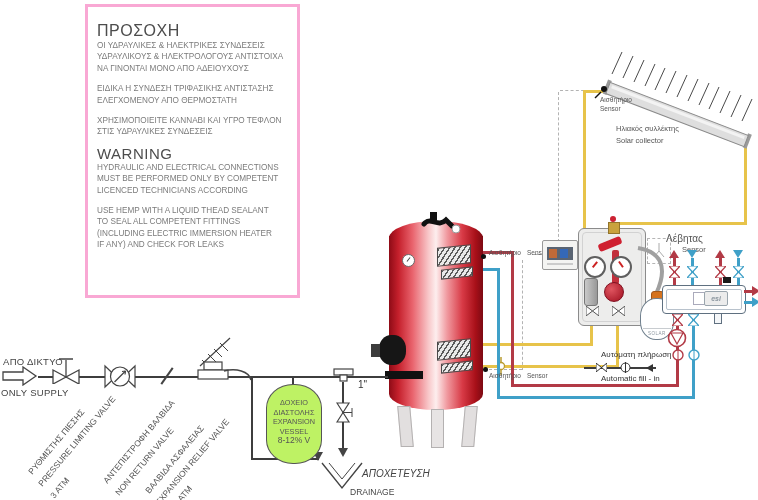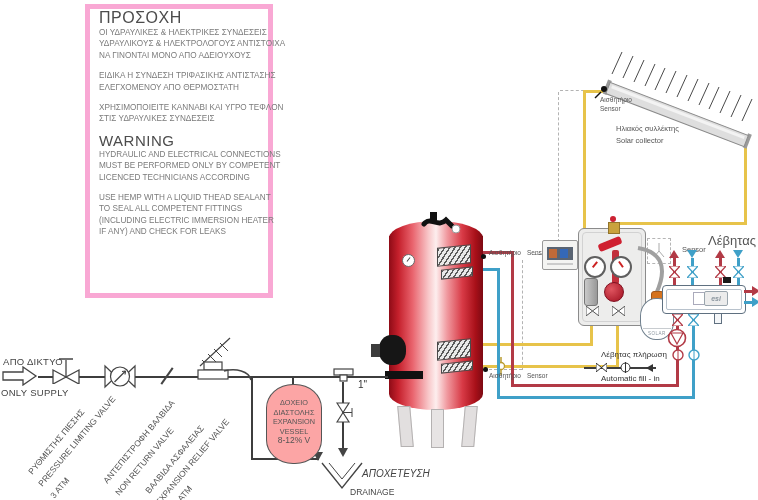--- a/index.html
+++ b/index.html
@@ -1,21 +1,21 @@
 <!DOCTYPE html>
 <html><head>
 <meta charset="utf-8">
 <style>
   html,body{margin:0;padding:0;background:#fff;}
   #canvas{position:relative;width:758px;height:500px;background:#fff;overflow:hidden;
           font-family:"Liberation Sans","DejaVu Sans",sans-serif;}
   .abs{position:absolute;}
   
-  #caution-box{left:85px;top:4px;width:188px;height:294px;border:5px solid #f9a8d4;
-               box-sizing:border-box;padding:0 9px;}
+  #caution-box{left:85px;top:4px;width:215px;height:294px;border:3px solid #f9a8d4;
+               box-sizing:border-box;padding:15px 9px;}
   .box-title{font-size:16px;color:#4c4c4c;letter-spacing:.5px;}
   .box-line{font-size:8.2px;color:#7b7b7b;line-height:11.4px;white-space:nowrap;}
   .box-gap{height:9px;}
   
   .pipe{position:absolute;}
   .yp{background:#e7c34a;}
   .rp{background:#b23a46;}
   .bp{background:#3fa0c8;}
   .kp{background:#3d3d3d;}
   .dashv{position:absolute;border-left:1px dashed #b3b3b3;}
@@ -190,21 +190,21 @@
   <svg class="abs" style="left:632px;top:242px;" width="42" height="58">
     <path d="M6,6 C30,10 36,26 24,52" stroke="#a0a0a0" stroke-width="4" fill="none"></path>
     <circle cx="24" cy="52" r="3" fill="#777"></circle>
   </svg>
   <div class="abs" style="left:651px;top:291px;width:11px;height:9px;background:#d5731f;border:1px solid #a3581a;border-radius:3px;"></div>
   <div class="abs" style="left:640px;top:298px;width:32px;height:40px;background:#fff;border:1.5px solid #70808e;border-radius:16px/18px;">
     <div style="position:absolute;left:2px;right:2px;bottom:10px;border-top:1px solid #c8ccd0;"></div>
     <div style="position:absolute;left:0;right:0;bottom:3px;text-align:center;font-size:4.5px;color:#8a959e;letter-spacing:.5px;">SOLAR</div>
   </div>
 
-  <div class="lbl" style="left:708px;top:233px;font-size:13px;">Λέβητας</div>
+  <div class="lbl" style="left:666px;top:233px;font-size:10px;">Λέβητας</div>
   <div class="lbl" style="left:682px;top:245px;font-size:7.5px;">Sensor</div>
 
   <div class="pipe rp" style="left:673px;top:258px;width:3px;height:28px;"></div>
   <div class="pipe bp" style="left:691px;top:258px;width:3px;height:28px;"></div>
   <div class="pipe rp" style="left:719px;top:258px;width:3px;height:28px;"></div>
   <div class="pipe bp" style="left:737px;top:258px;width:3px;height:28px;"></div>
   <div class="tri" style="left:669px;top:250px;border-left:5px solid transparent;border-right:5px solid transparent;border-bottom:8px solid #b23a46;"></div>
   <div class="tri" style="left:687px;top:250px;border-left:5px solid transparent;border-right:5px solid transparent;border-top:8px solid #3fa0c8;"></div>
   <div class="tri" style="left:715px;top:250px;border-left:5px solid transparent;border-right:5px solid transparent;border-bottom:8px solid #b23a46;"></div>
   <div class="tri" style="left:733px;top:250px;border-left:5px solid transparent;border-right:5px solid transparent;border-top:8px solid #3fa0c8;"></div>
@@ -247,21 +247,21 @@
   </svg>
   <svg class="abs" style="left:672px;top:349px;" width="12" height="12">
     <circle cx="6" cy="6" r="5" fill="#fff" stroke="#b23a46" stroke-width="1.4"></circle>
       <line x1="6" y1="1" x2="6" y2="11" stroke="#b23a46"></line>
   </svg>
   <svg class="abs" style="left:688px;top:349px;" width="12" height="12">
     <circle cx="6" cy="6" r="5" fill="#fff" stroke="#3fa0c8" stroke-width="1.4"></circle>
       <line x1="6" y1="1" x2="6" y2="11" stroke="#3fa0c8"></line>
   </svg>
 
-  <div class="lbl" style="left:601px;top:350px;font-size:8px;color:#333;">Λέβητας πλήρωση</div>
+  <div class="lbl" style="left:601px;top:350px;font-size:8px;color:#333;">Αυτόματη πλήρωση</div>
   <div class="pipe kp" style="left:584px;top:367px;width:72px;height:1.5px;"></div>
   <svg class="abs" style="left:596px;top:363px;" width="11" height="9">
     <path d="M0,0 L5.5,4.5 L0,9 Z M11,0 L5.5,4.5 L11,9 Z" fill="#fff" stroke="#333" stroke-width="1"></path>
   </svg>
   <svg class="abs" style="left:620px;top:362px;" width="11" height="11">
     <circle cx="5.5" cy="5.5" r="4.5" fill="#fff" stroke="#333" stroke-width="1"></circle>
       <line x1="5.5" y1="0" x2="5.5" y2="11" stroke="#333"></line>
   </svg>
   <div class="tri" style="left:646px;top:364px;border-top:4px solid transparent;border-bottom:4px solid transparent;border-right:7px solid #333;"></div>
   <div class="lbl" style="left:601px;top:374px;font-size:8px;color:#333;">Automatic fill - in</div>
@@ -299,21 +299,21 @@
   </svg>
 
   <svg class="abs" style="left:222px;top:366px;" width="34" height="18">
     <path d="M2,5 C14,2 27,5 29,14" stroke="#444" stroke-width="1.5" fill="none"></path>
   </svg>
   <div class="pipe kp" style="left:251px;top:378px;width:1.5px;height:82px;"></div>
   <div class="pipe kp" style="left:251px;top:458px;width:68px;height:1.5px;"></div>
   <div class="tri" style="left:313px;top:452px;border-left:5px solid transparent;border-right:5px solid transparent;border-top:9px solid #444;"></div>
 
   <div class="pipe kp" style="left:292px;top:377px;width:1.5px;height:8px;"></div>
-  <div class="abs" style="left:266px;top:384px;width:54px;height:78px;background:#fca5a5;border:1.5px solid #555;border-radius:27px/24px;">
+  <div class="abs" style="left:266px;top:384px;width:54px;height:78px;background:#bef264;border:1.5px solid #555;border-radius:27px/24px;">
     <div style="position:absolute;left:0;right:0;top:13px;text-align:center;font-size:7.3px;color:#555;line-height:9.6px;">
       <div>ΔΟΧΕΙΟ</div>
       <div>ΔΙΑΣΤΟΛΗΣ</div>
       <div>EXPANSION</div>
       <div>VESSEL</div>
       <div style="font-size:8.5px;">8-12% V</div>
     </div>
   </div>
 
   <svg class="abs" style="left:332px;top:364px;" width="24" height="19">

